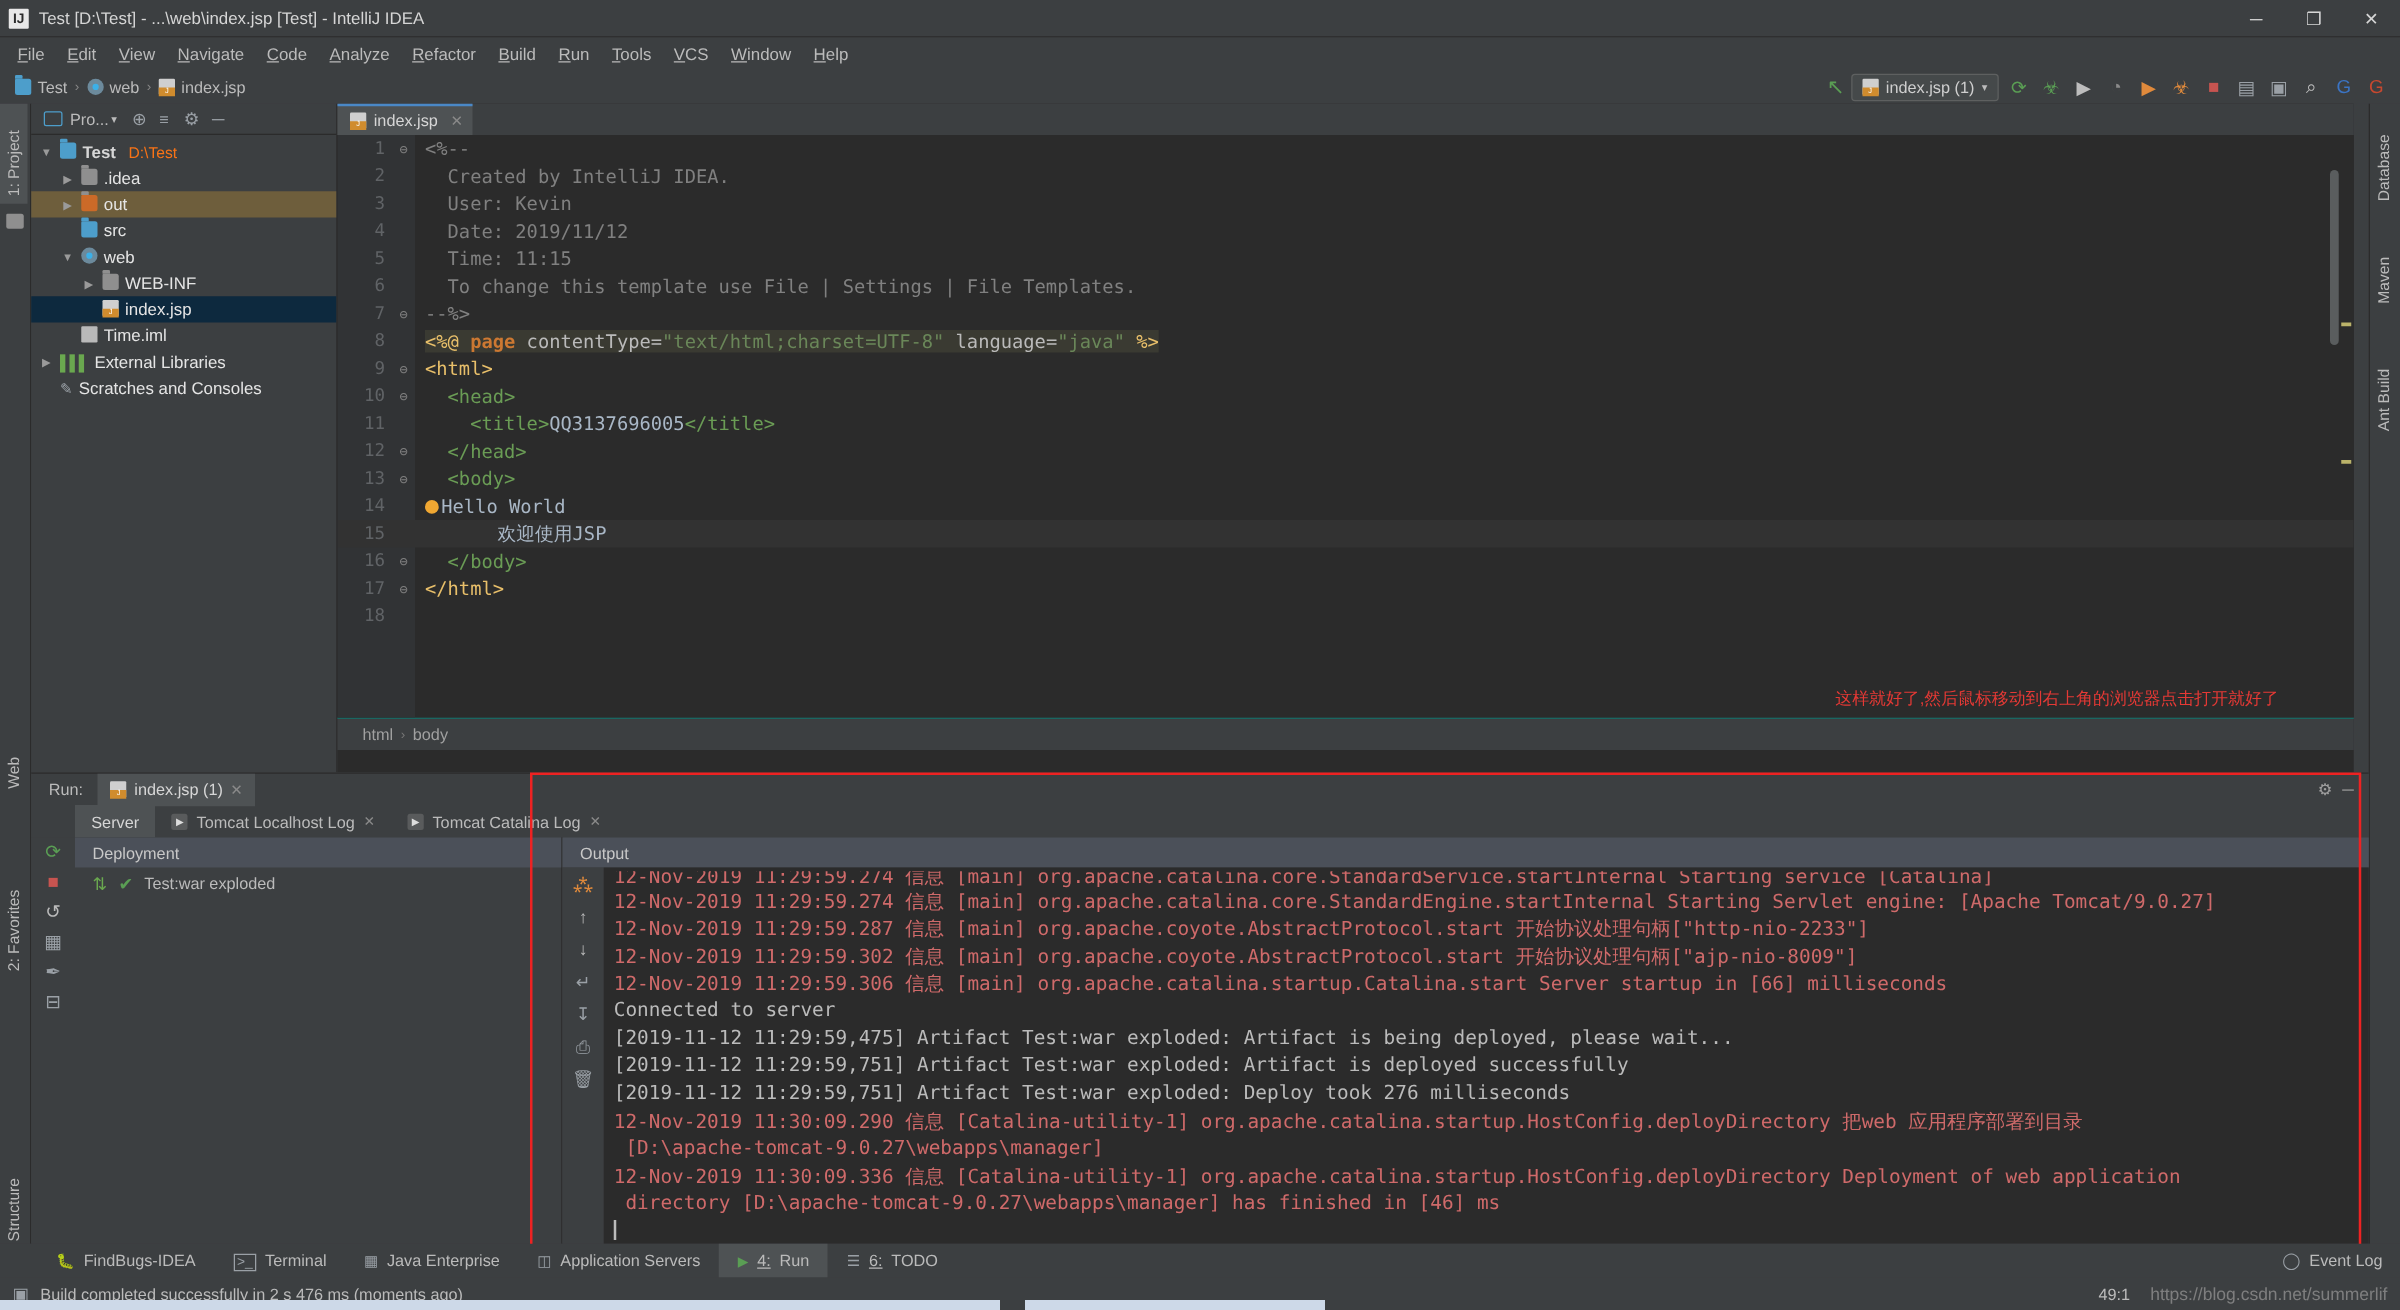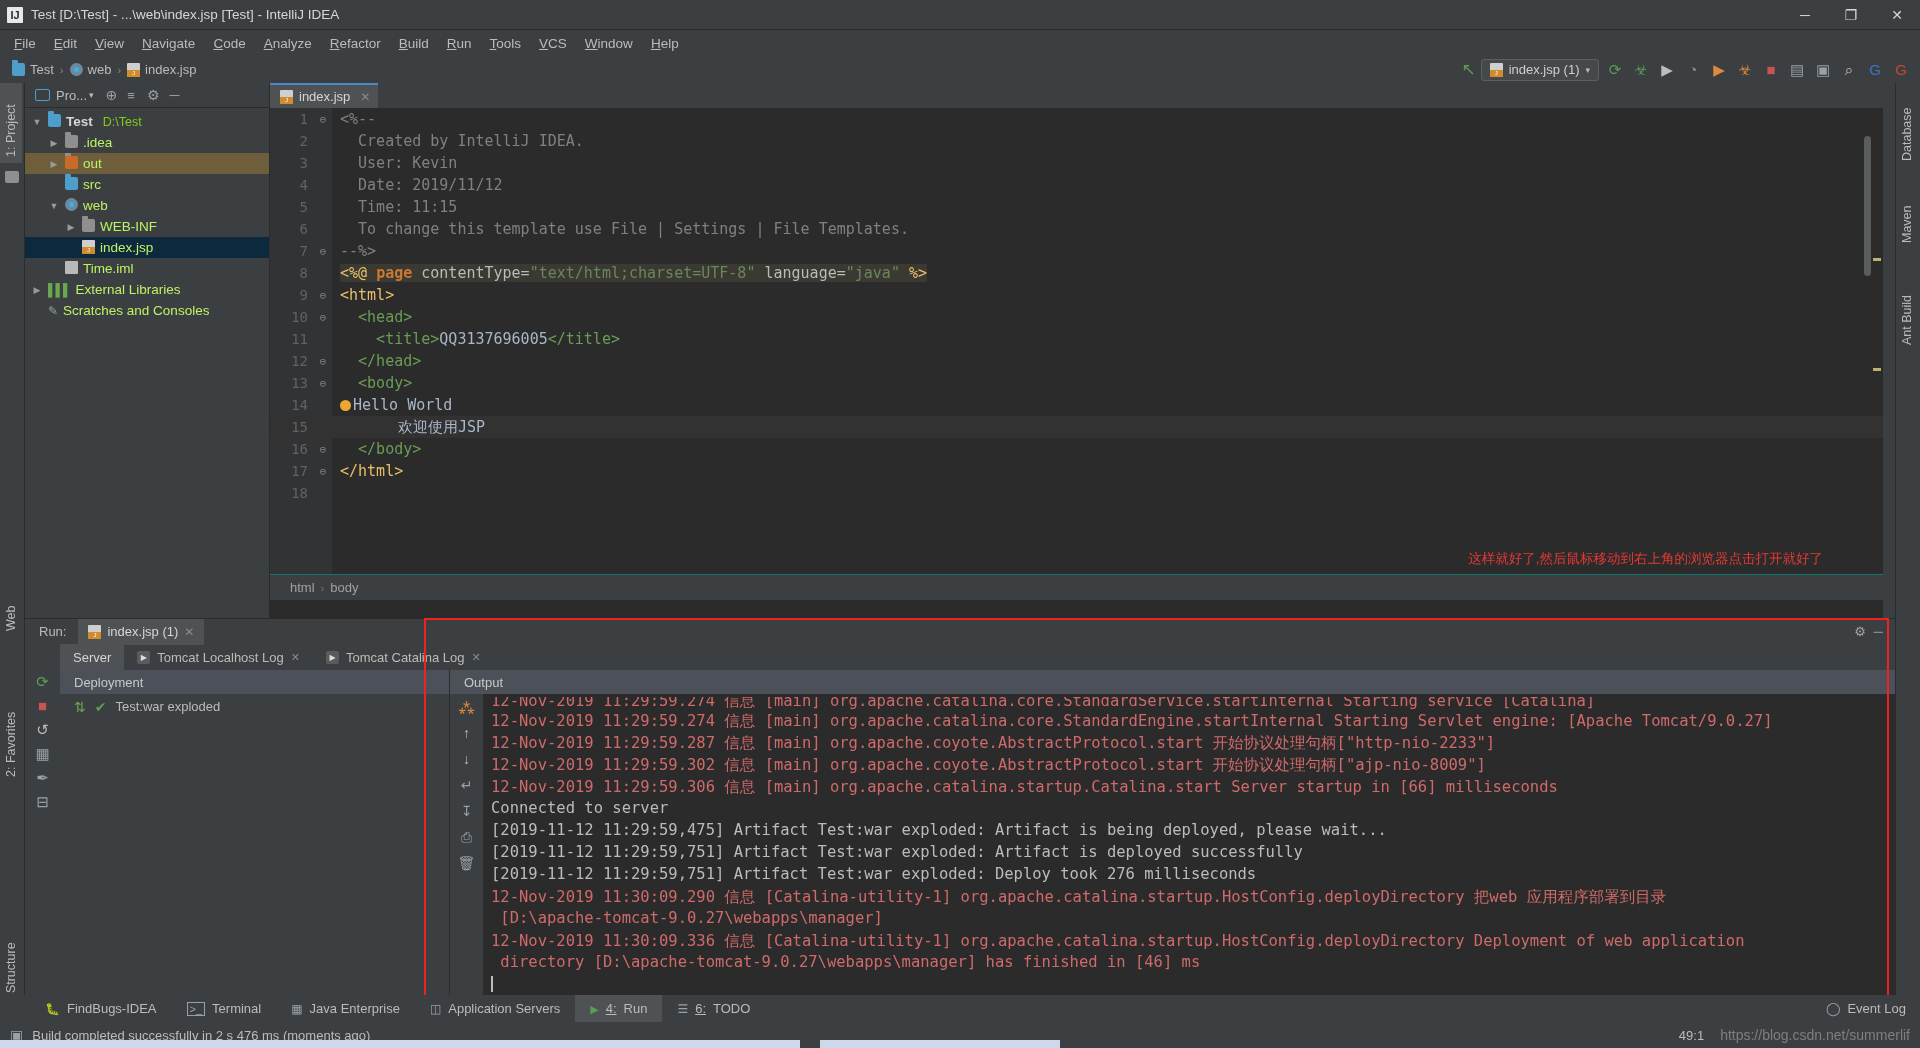--- a/index.html
+++ b/index.html
@@ -81,23 +81,23 @@
     background: #3c3f41; border-right: 1px solid #2b2b2b;
   }
   .proj-header { height: 25px; display: flex; align-items: center; gap: 2px; padding: 0 4px;
     border-bottom: 1px solid #2b2b2b; }
   .proj-title { font-size: 13px; color: #bbbbbb; display:flex; align-items:center; gap:5px; }
   .proj-tree { padding-top: 3px; font-size: 13.5px; }
   .tree-row { height: 21px; display: flex; align-items: center; gap: 5px; padding-left: 6px; white-space: nowrap; }
   .tree-row.sel { background: #0d293e; }
   .tree-row.highlight { background: #6e5e3c; }
   .twisty { width: 12px; text-align: center; color: #9a9a9a; font-size: 9px; }
-  .tree-label { color: #bef264; }
+  .tree-label { color: #e5e5e5; }
   .tree-label.bold { font-weight: bold; color: #d6d6d6; }
-  .tree-sub { color: #84cc16; margin-left: 5px; font-size: 12.5px; }
+  .tree-sub { color: #f97316; margin-left: 5px; font-size: 12.5px; }
 
   
   .editor-wrap { position: absolute; left: 270px; top: 83px; width: 1613px; height: 535px; background: #2b2b2b; }
   .editor-tabs { height: 25px; background: #3c3f41; display: flex; align-items: flex-end; }
   .etab { height: 25px; display: flex; align-items: center; gap: 6px; padding: 0 8px 0 10px;
     font-size: 13px; color: #d6d6d6; background: #4e5254; border-top: 2px solid #4a88c7; }
   .etab .x { color: #8a8a8a; font-size: 12px; margin-left: 4px; }
   .code-area { position: relative; height: 466px; background: #2b2b2b; overflow: hidden; }
   .gutter { position: absolute; left: 0; top: 0; width: 62px; height: 466px; background: #313335; }
   .code-lines { position: absolute; left: 0; top: 0; width: 100%; }

